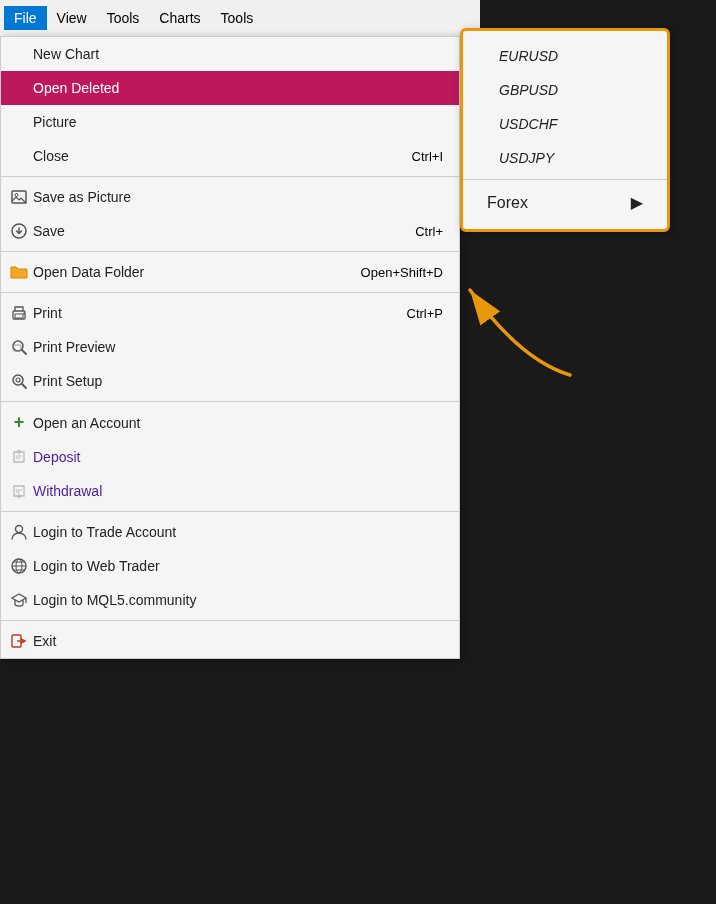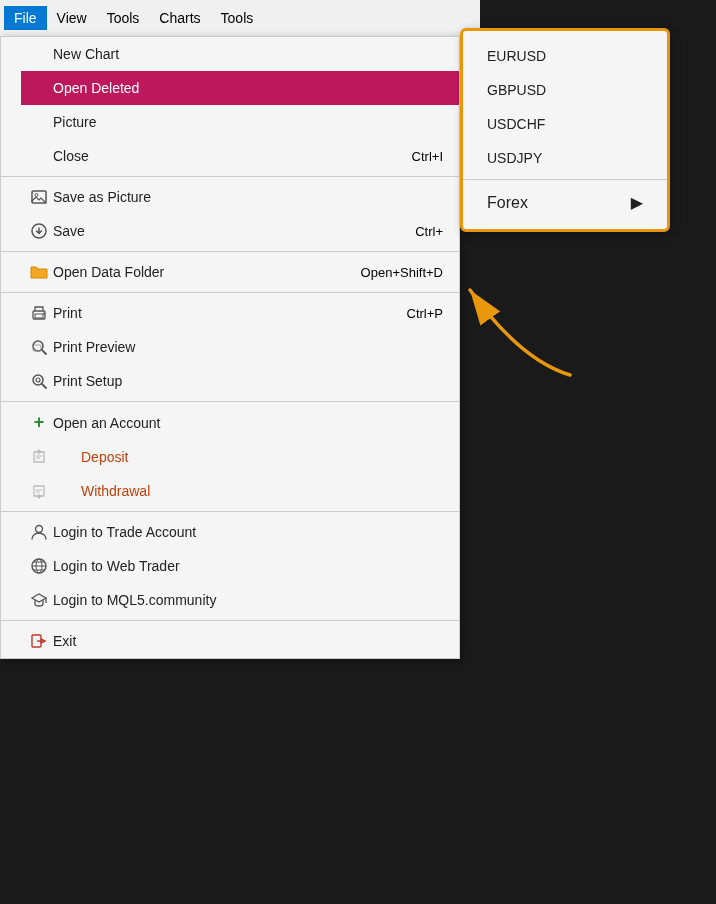--- a/index.html
+++ b/index.html
@@ -50,30 +50,28 @@
     }
 
     .menu-item {
       display: flex;
       align-items: center;
       padding: 7px 16px 7px 4px;
       cursor: pointer;
       color: #222;
       position: relative;
       min-height: 34px;
-      margin-left: 20px;
     }
     .menu-item.selected {
       background: #be185d;
       color: #fff;
     }
     .menu-item.disabled {
-      color: #c2410c;
+      color: #4c1d95;
       cursor: default;
-      gap: 28px;
     }
     .menu-item .icon {
       width: 28px;
       display: flex;
       align-items: center;
       justify-content: center;
       flex-shrink: 0;
       font-size: 16px;
     }
     .menu-item .label {
@@ -98,24 +96,25 @@
       left: 460px;
       width: 210px;
       background: #f5f5f5;
       border: 3px solid #e8960a;
       border-radius: 6px;
       box-shadow: 2px 2px 10px rgba(0,0,0,0.25);
       z-index: 30;
       padding: 8px 0;
     }
     .submenu-item {
-      padding: 9px 24px;
+      padding: 9px 36px;
       font-size: 14px;
       color: #222;
       cursor: pointer;
+      font-style: italic;
     }
     .submenu-separator {
       height: 1px;
       background: #ccc;
       margin: 4px 0;
     }
     .submenu-forex {
       display: flex;
       align-items: center;
       justify-content: space-between;

